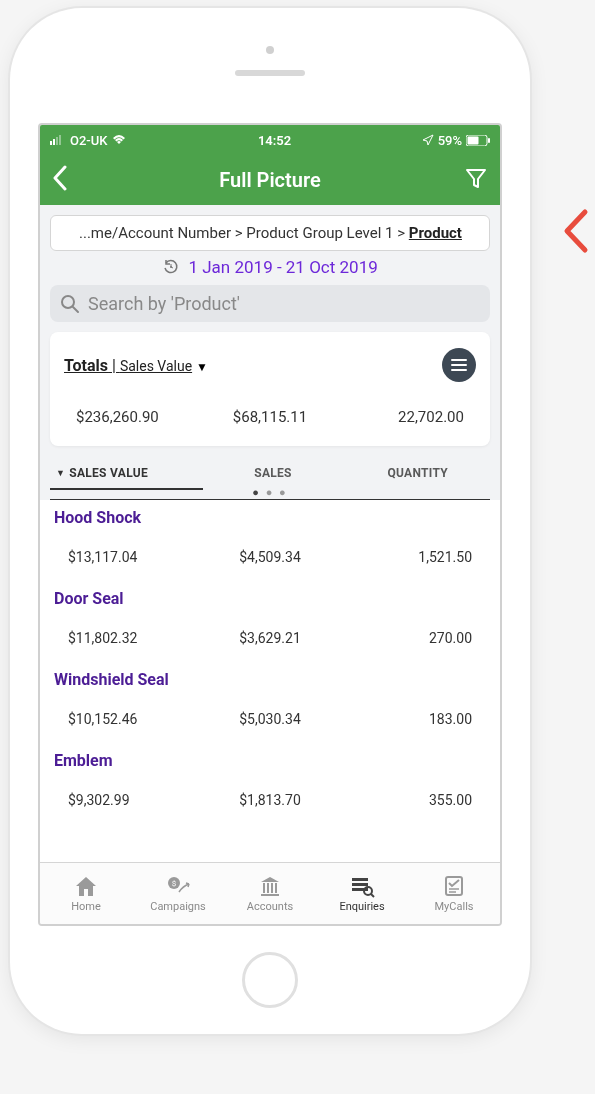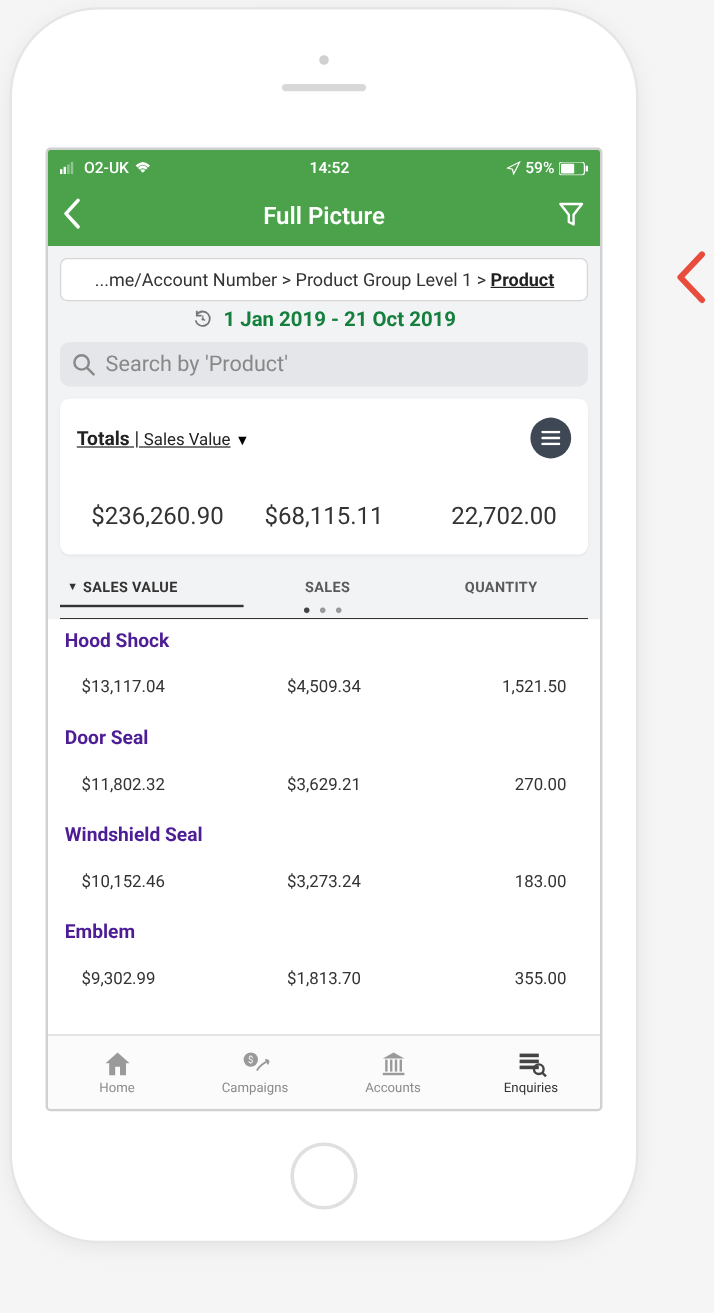--- a/index.html
+++ b/index.html
@@ -114,22 +114,22 @@
       cursor: pointer;
     }
     .breadcrumb .current {
       font-weight: 700;
       text-decoration: underline;
       color: #222;
     }
     .date-range {
       text-align: center;
       font-size: 17px;
-      color: #15803d;
-      font-weight: 700;
+      color: #6d28d9;
+      font-weight: 400;
       padding-bottom: 8px;
       margin-top: -4px;
     }
     .date-range svg { vertical-align: -3px; margin-right: 4px; }
     .search-wrap { padding: 0 10px 10px; }
     .search-bar {
       background: #e4e6e9;
       border-radius: 8px;
       padding: 8px 10px;
       display: flex;
@@ -150,21 +150,21 @@
       margin: 0 10px 12px;
       border-radius: 8px;
       padding: 16px 14px 20px;
       box-shadow: 0 1px 3px rgba(0,0,0,0.06);
       position: relative;
     }
     .totals-header {
       display: flex;
       align-items: center;
       justify-content: space-between;
-      margin-bottom: 16px;
+      margin-bottom: 26px;
     }
     .totals-label {
       font-size: 16px;
       color: #222;
       font-weight: 700;
       text-decoration: underline;
     }
     .totals-sub {
       font-size: 14px;
       font-weight: 400;
@@ -178,24 +178,23 @@
       display: flex;
       align-items: center;
       justify-content: center;
       cursor: pointer;
     }
     .totals-row {
       display: flex;
     }
     .totals-row .col {
       flex: 1;
-      font-size: 20px;
+      font-size: 15px;
       color: #333;
       text-align: center;
-      margin-top: 20px;
     }
     .totals-row .col:first-child { text-align: left; padding-left: 12px; }
     .totals-row .col:last-child { text-align: right; padding-right: 12px; }
     .tabs {
       display: flex;
       padding: 0 10px;
       position: relative;
     }
     .tab {
       flex: 1;
@@ -413,21 +412,21 @@
           <div class="product-row">
             <div class="col">$11,802.32</div>
             <div class="col">$3,629.21</div>
             <div class="col">270.00</div>
           </div>
         </div>
         <div class="product-section">
           <div class="product-name">Windshield Seal</div>
           <div class="product-row">
             <div class="col">$10,152.46</div>
-            <div class="col">$3,273.24</div>
+            <div class="col">$5,030.34</div>
             <div class="col">183.00</div>
           </div>
         </div>
         <div class="product-section">
           <div class="product-name">Emblem</div>
           <div class="product-row">
             <div class="col">$9,302.99</div>
             <div class="col">$1,813.70</div>
             <div class="col">355.00</div>
           </div>
@@ -466,20 +465,29 @@
       <div class="bnav-item active">
         <svg class="bnav-icon" width="26" height="24" viewBox="0 0 26 24">
             <rect x="3" y="4" width="16" height="3" fill="currentColor"></rect>
             <rect x="3" y="9" width="16" height="3" fill="currentColor"></rect>
             <rect x="3" y="14" width="16" height="3" fill="currentColor"></rect>
             <circle cx="19" cy="17" r="4" fill="none" stroke="currentColor" stroke-width="2"></circle>
             <line x1="22" y1="20" x2="25" y2="23" stroke="currentColor" stroke-width="2"></line>
           </svg>
         <span class="bnav-label">Enquiries</span>
       </div>
+      <div class="bnav-item">
+        <svg class="bnav-icon" width="26" height="24" viewBox="0 0 26 24">
+            <rect x="5" y="3" width="16" height="18" rx="2" fill="none" stroke="currentColor" stroke-width="2"></rect>
+            <path d="M8 9 L11 12 L18 6" stroke="currentColor" stroke-width="2" fill="none"></path>
+            <line x1="8" y1="15" x2="18" y2="15" stroke="currentColor" stroke-width="1.5"></line>
+            <line x1="8" y1="18" x2="15" y2="18" stroke="currentColor" stroke-width="1.5"></line>
+          </svg>
+        <span class="bnav-label">MyCalls</span>
+      </div>
     </div>
 
   </div>
 
   <div class="home-button"></div>
 </div>
 
 <div class="red-arrow">
   <svg width="30" height="50" viewBox="0 0 30 50">
       <path d="M26 6 L8 25 L26 44" stroke="#e84c3d" stroke-width="5" fill="none" stroke-linecap="round" stroke-linejoin="round"></path>

